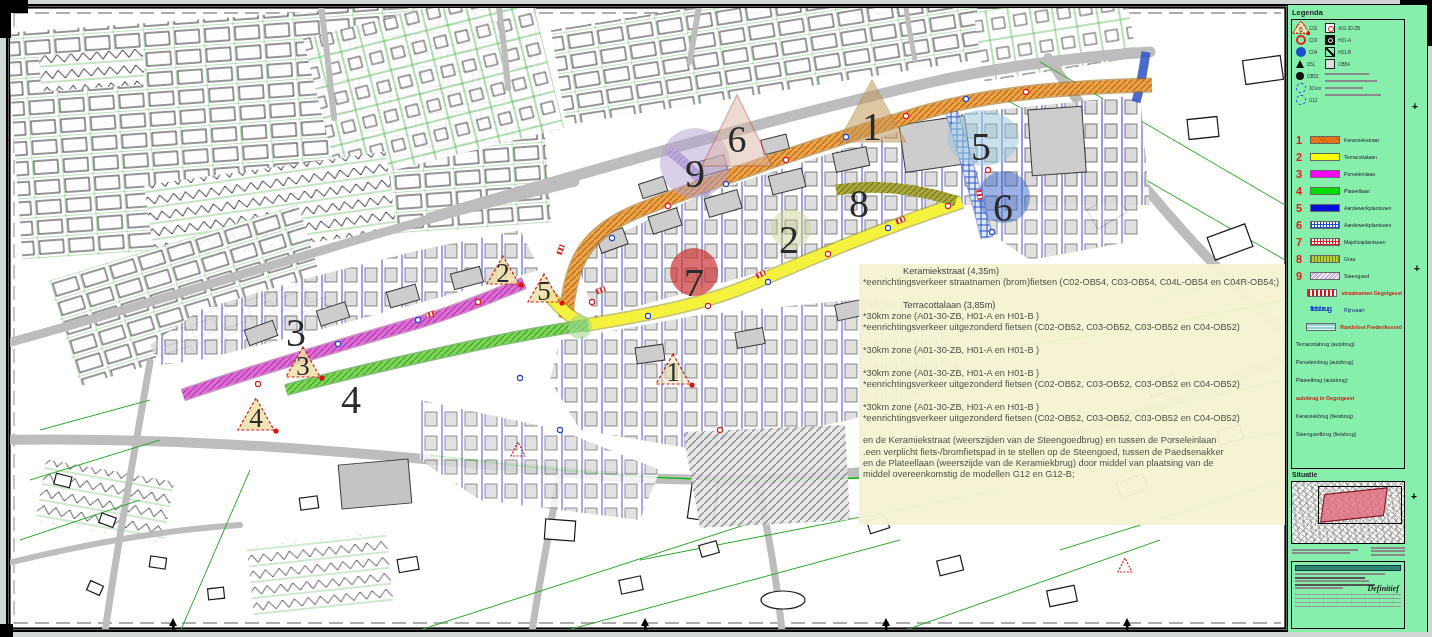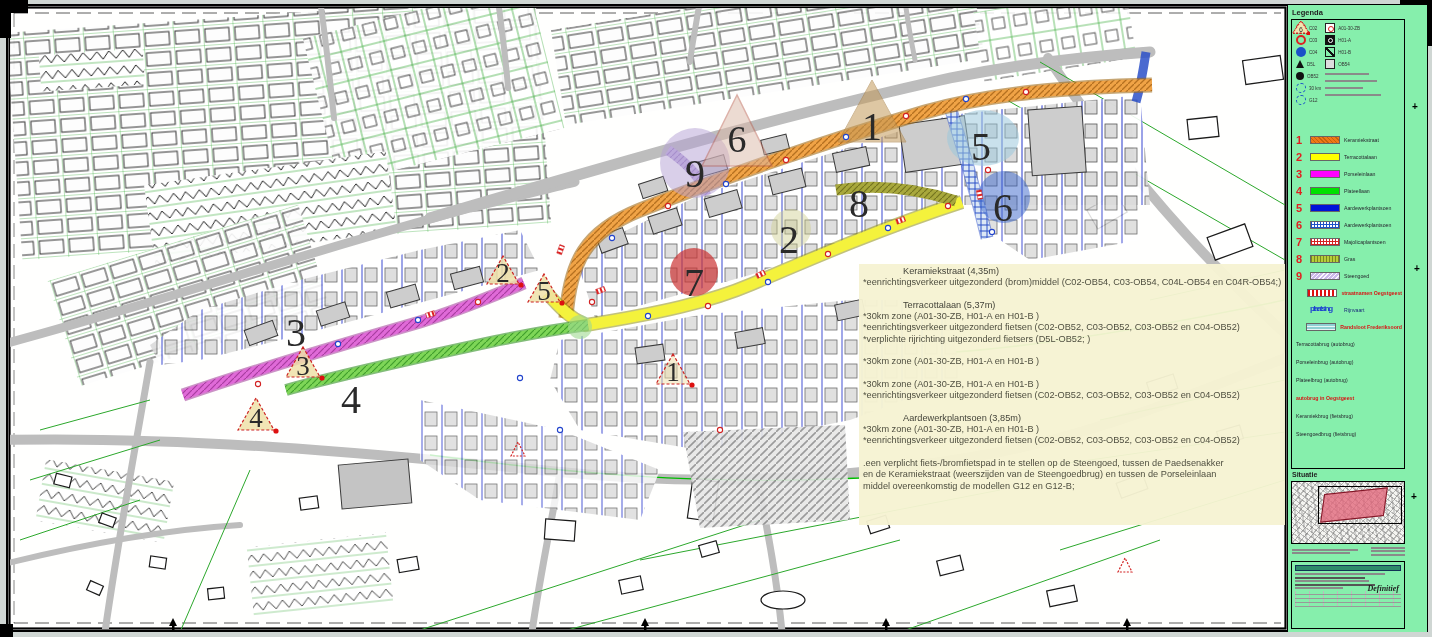--- a/index.html
+++ b/index.html
@@ -367,38 +367,37 @@
   <rect x="1400" y="0" width="32" height="13"></rect>
         <rect x="1419" y="0" width="13" height="46"></rect>
   <rect x="0" y="624" width="13" height="13"></rect>
   <rect x="1410" y="614" width="18" height="7"></rect>
         <rect x="1421" y="600" width="7" height="21"></rect>
 </g>
 </svg>
 
 <div id="annotation">
   <div class="ln h">Keramiekstraat (4,35m)</div>
-  <div class="ln">*eenrichtingsverkeer uitgezonderd (brom)middel (C02-OB54, C03-OB54, C04L-OB54 en C04R-OB54;)</div>
+  <div class="ln">*eenrichtingsverkeer straatnamen (brom)fietsen (C02-OB54, C03-OB54, C04L-OB54 en C04R-OB54;)</div>
   <div class="ln"></div>
-  <div class="ln h">Terracottalaan (5,37m)</div>
+  <div class="ln h">Terracottalaan (3,85m)</div>
   <div class="ln">*30km zone (A01-30-ZB, H01-A en H01-B )</div>
   <div class="ln">*eenrichtingsverkeer uitgezonderd fietsen (C02-OB52, C03-OB52, C03-OB52 en C04-OB52)</div>
-  <div class="ln">*verplichte rijrichting uitgezonderd fietsers (D5L-OB52; )</div>
   <div class="ln"></div>
   <div class="ln">*30km zone (A01-30-ZB, H01-A en H01-B )</div>
   <div class="ln"></div>
   <div class="ln">*30km zone (A01-30-ZB, H01-A en H01-B )</div>
   <div class="ln">*eenrichtingsverkeer uitgezonderd fietsen (C02-OB52, C03-OB52, C03-OB52 en C04-OB52)</div>
   <div class="ln"></div>
-  <div class="ln h">Aardewerkplantsoen (3,85m)</div>
   <div class="ln">*30km zone (A01-30-ZB, H01-A en H01-B )</div>
   <div class="ln">*eenrichtingsverkeer uitgezonderd fietsen (C02-OB52, C03-OB52, C03-OB52 en C04-OB52)</div>
   <div class="ln"></div>
+  <div class="ln">en de Keramiekstraat (weerszijden van de Steengoedbrug) en tussen de Porseleinlaan</div>
   <div class="ln">.een verplicht fiets-/bromfietspad in te stellen op de Steengoed, tussen de Paedsenakker</div>
-  <div class="ln">en de Keramiekstraat (weerszijden van de Steengoedbrug) en tussen de Porseleinlaan</div>
+  <div class="ln">en de Plateellaan (weerszijde van de Keramiekbrug) door middel van plaatsing van de</div>
   <div class="ln">middel overeenkomstig de modellen G12 en G12-B;</div>
 </div>
 
 
 <div id="legend">
   <div class="title">Legenda</div>
   <div id="lgbox">
     <div class="signcols">
       <div class="scol">
         <div class="srow">
@@ -499,21 +498,21 @@
           <span class="sw sw9"></span>
           <span class="stlab">Steengoed</span>
         </div>
     <div class="strow">
           <span class="lnum"></span>
           <span class="sw sw10"></span>
           <span class="stlab red">straatnamen Oegstgeest</span>
         </div>
     <div class="strow">
           <span class="lnum"></span>
-          <span class="sw swR">plaatsing</span>
+          <span class="sw swR">fietsbrug</span>
           <span class="stlab" style="color:#1a2a7a">Rijnvaart</span>
         </div>
     <div class="strow">
           <span class="lnum"></span>
           <span class="sw swF"></span>
           <span class="stlab red">Randsloot Frederiksoord</span>
         </div>
     <div class="brrow">
           <svg width="18" height="15">
             <polygon points="9,1 1,13 17,13" fill="#f3e6b0" stroke="#cc2222" stroke-width="1" stroke-dasharray="2 1.5"></polygon>

